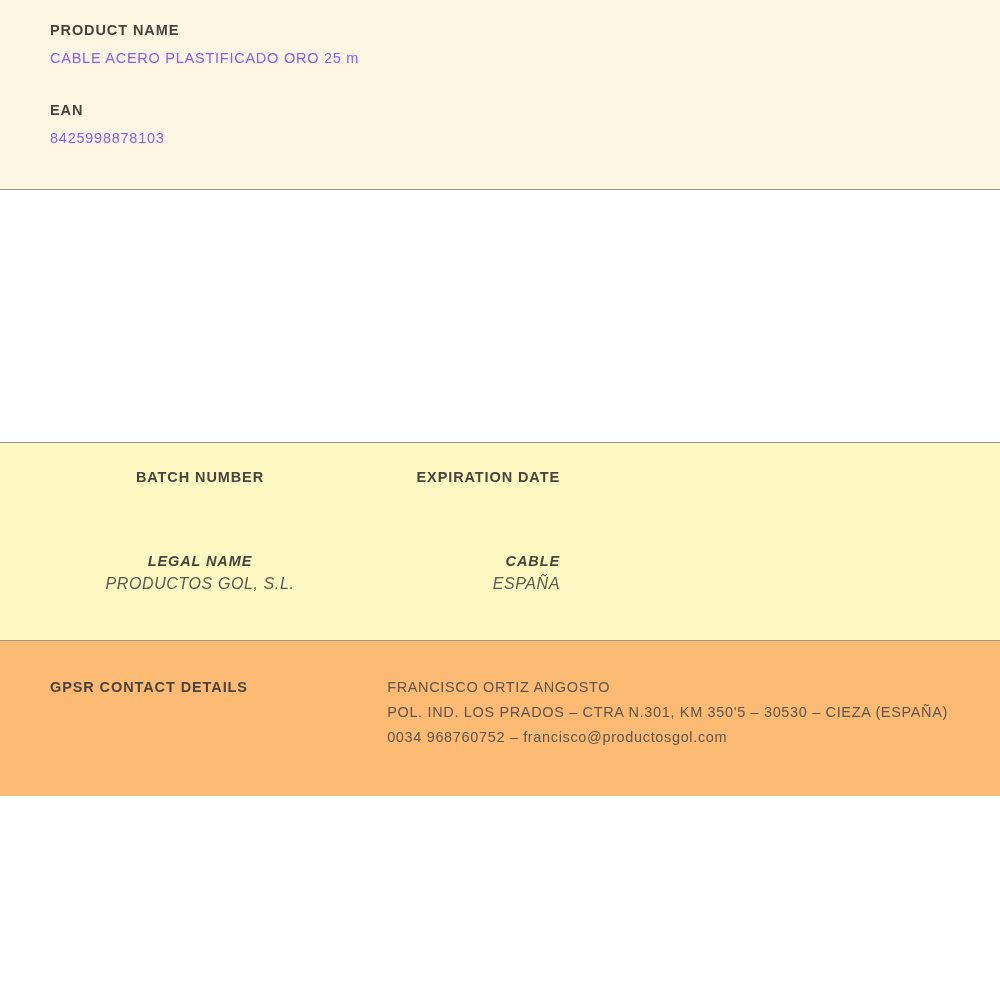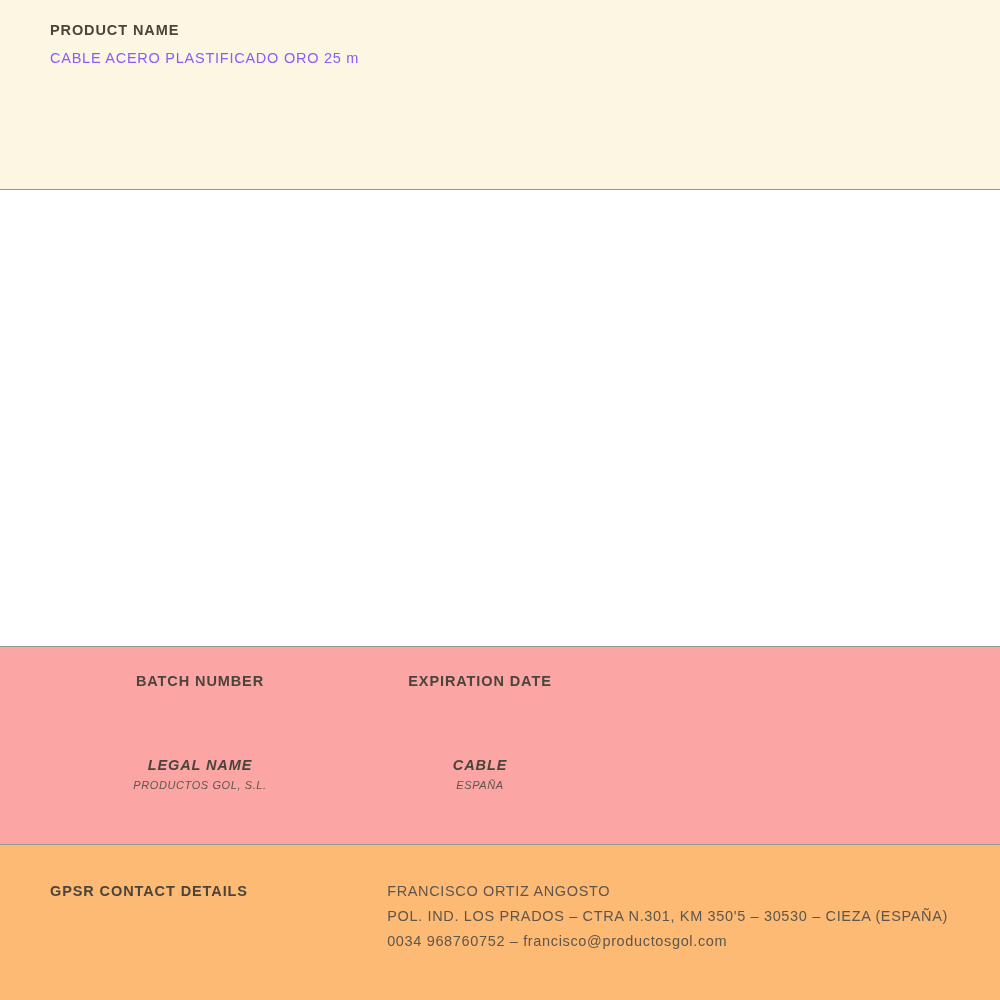--- a/index.html
+++ b/index.html
@@ -10,21 +10,21 @@
     width: 1000px;
     height: 1000px;
     font-family: "Liberation Sans", sans-serif;
     background: #ffffff;
     color: #5a5248;
     overflow: hidden;
   }
   .sheet {
     position: relative;
     width: 1000px;
-    height: 1000px;
+    height: 796px;
     display: flex;
     flex-direction: column;
   }
 
   
   .header {
     background: #fdf6e3;
     padding: 22px 50px 20px 50px;
     border-bottom: 1px solid #9a958c;
     box-sizing: border-box;
@@ -49,45 +49,45 @@
 
   
   .body-blank {
     flex: 1 1 auto;
     background: #ffffff;
     border-bottom: 1px solid #9a958c;
   }
 
   
   .info-panel {
-    background: #fca5a5;
+    background: #fef9c3;
     border-bottom: 1px solid #9a958c;
     box-sizing: border-box;
     padding: 26px 0 22px 0;
     height: 198px;
   }
   .info-row {
     display: flex;
   }
   .info-cell {
     box-sizing: border-box;
     text-align: center;
   }
   .info-cell.col1 { width: 40%; }
   .info-cell.col2 { width: 40%; text-align: left; padding-left: 0; }
-  .col2-inner { text-align: center; width: 160px; }
+  .col2-inner { text-align: right; width: 160px; }
   .info-title {
     font-size: 14.5px;
     font-weight: bold;
     letter-spacing: 0.9px;
     color: #4a443c;
     margin: 0;
   }
   .info-value {
-    font-size: 11px;
+    font-size: 16px;
     letter-spacing: 0.6px;
     color: #5e564c;
     margin: 6px 0 0 0;
   }
   .info-row.second {
     margin-top: 62px;
     font-style: italic;
   }
 
   
@@ -123,20 +123,24 @@
 </head>
 <body>
 
 <div class="sheet">
 
   <div class="header">
     <div class="field-group">
       <p class="field-label">PRODUCT NAME</p>
       <p class="field-value">CABLE ACERO PLASTIFICADO ORO 25 m</p>
     </div>
+    <div class="field-group">
+      <p class="field-label">EAN</p>
+      <p class="field-value">8425998878103</p>
+    </div>
   </div>
 
   <div class="body-blank"></div>
 
   <div class="info-panel">
     <div class="info-row first">
       <div class="info-cell col1">
         <p class="info-title">BATCH NUMBER</p>
         <p class="info-value"></p>
       </div>

